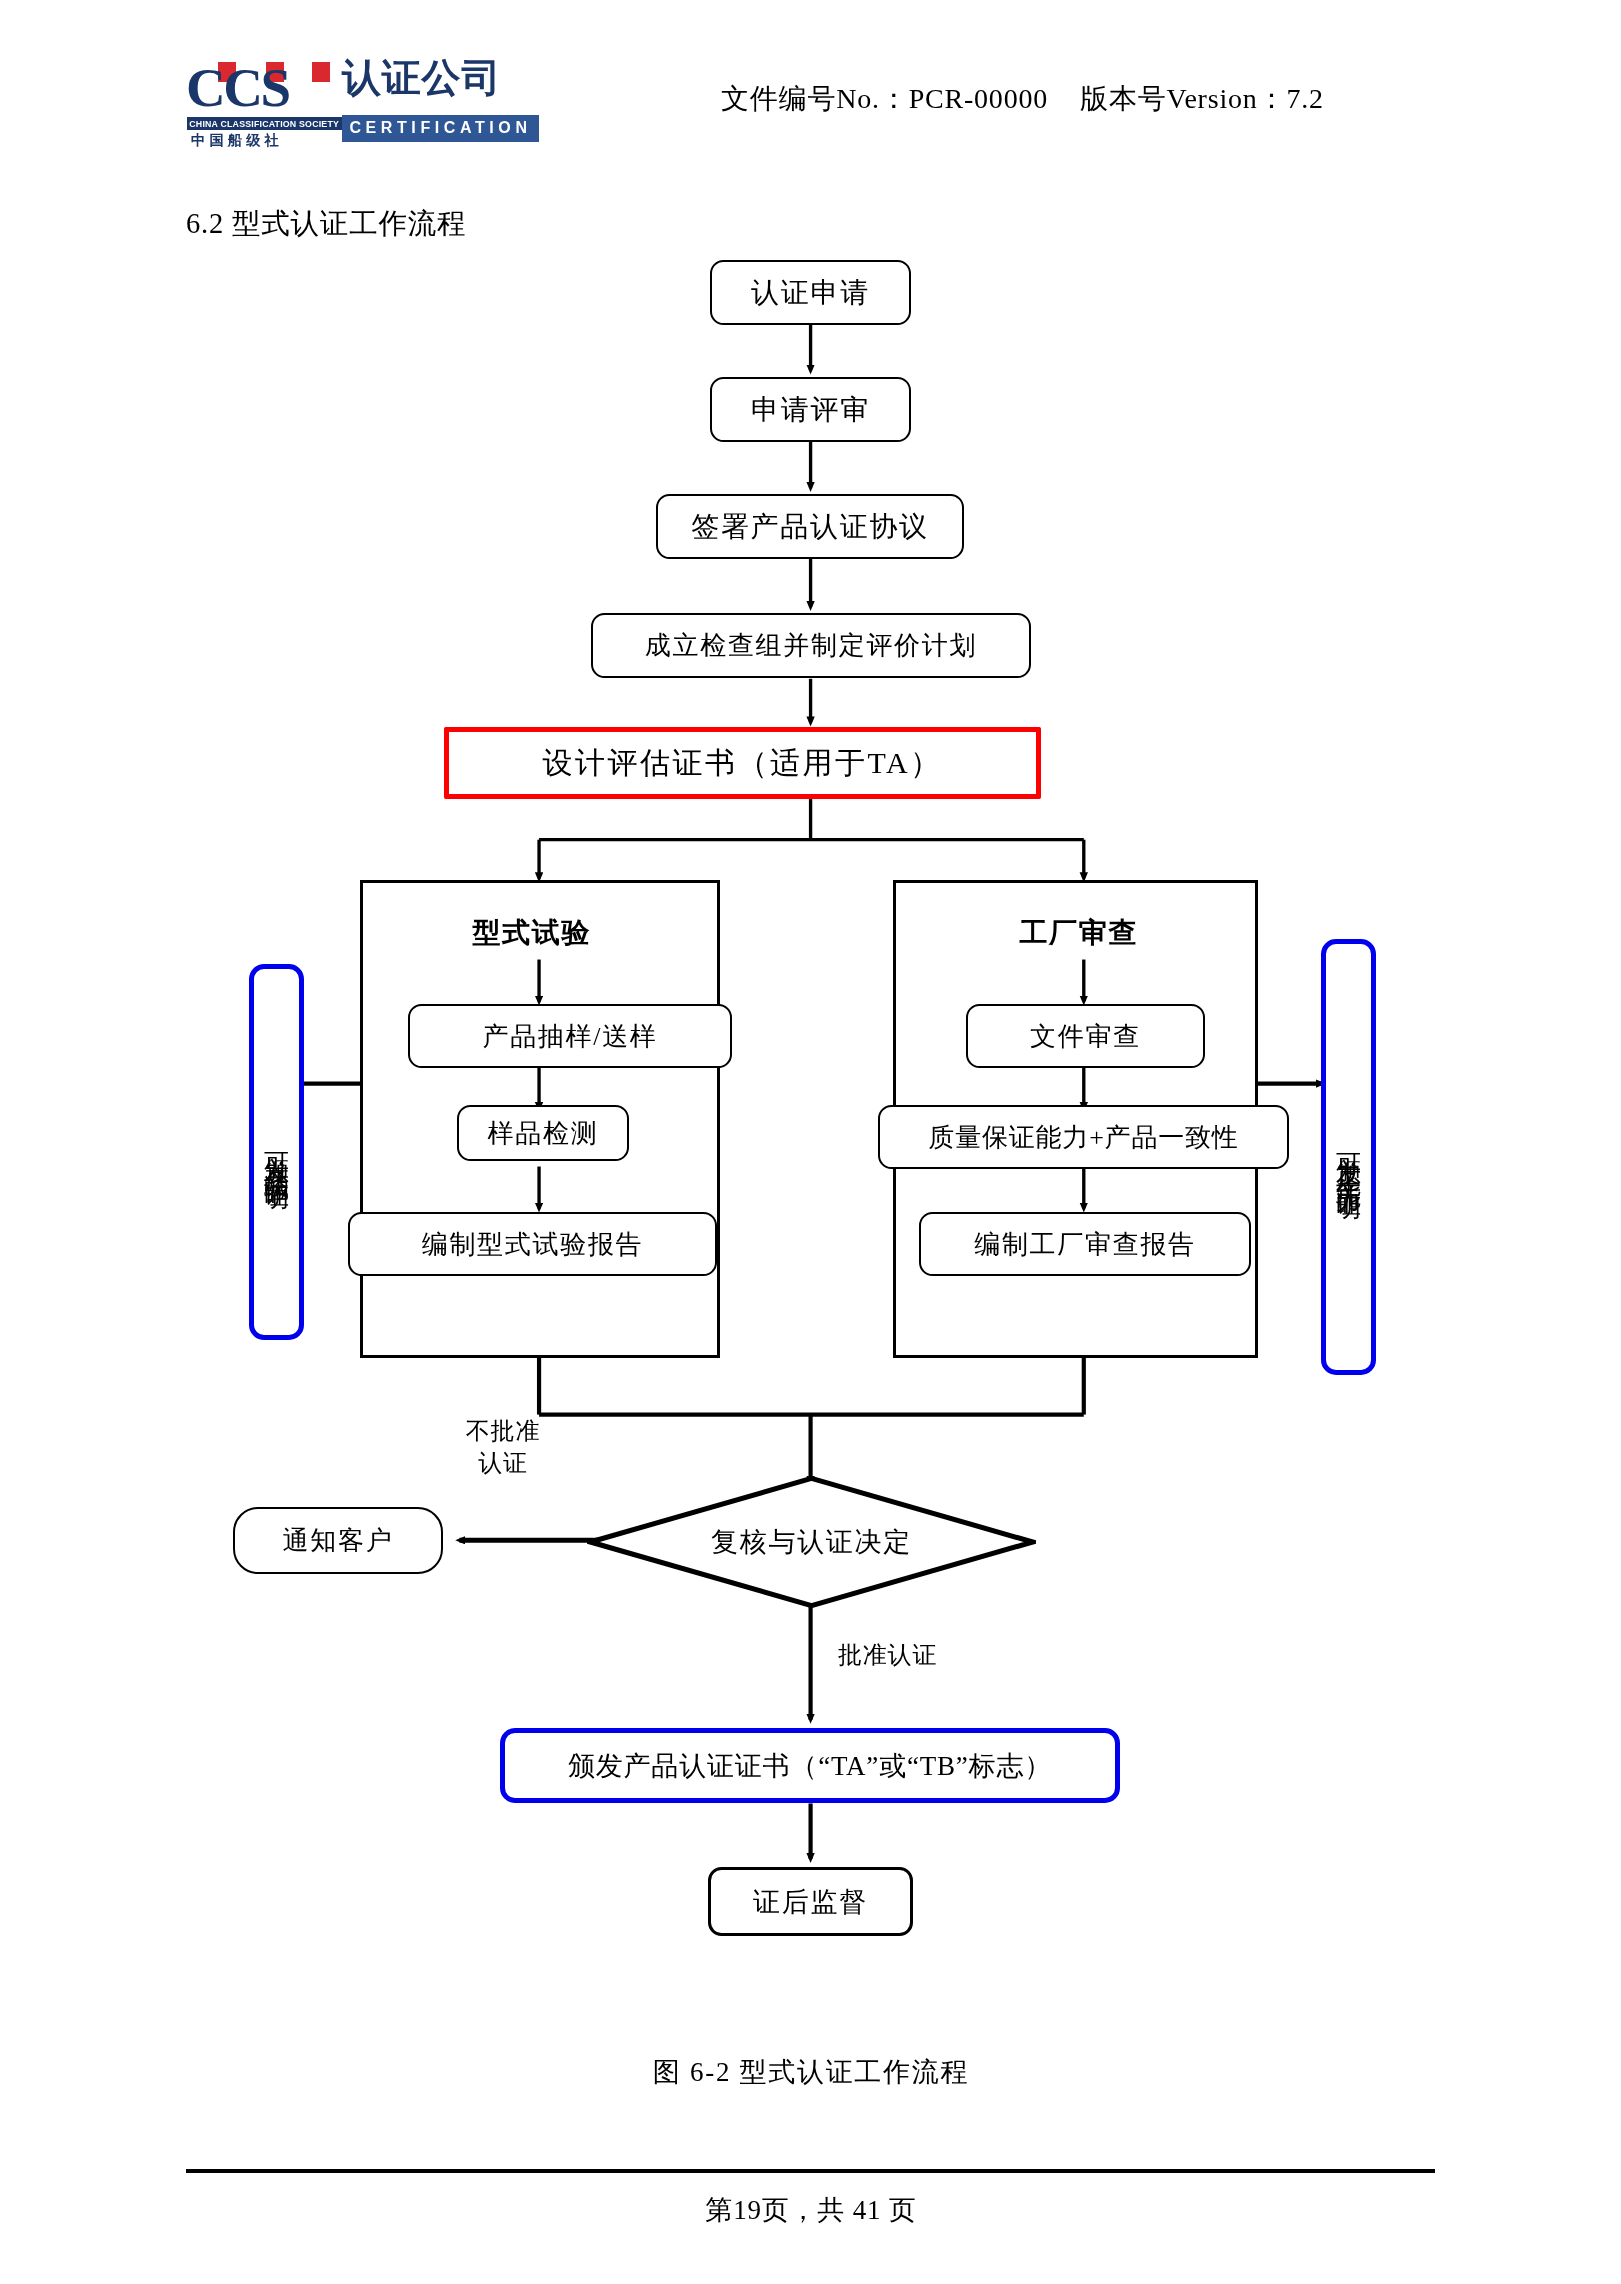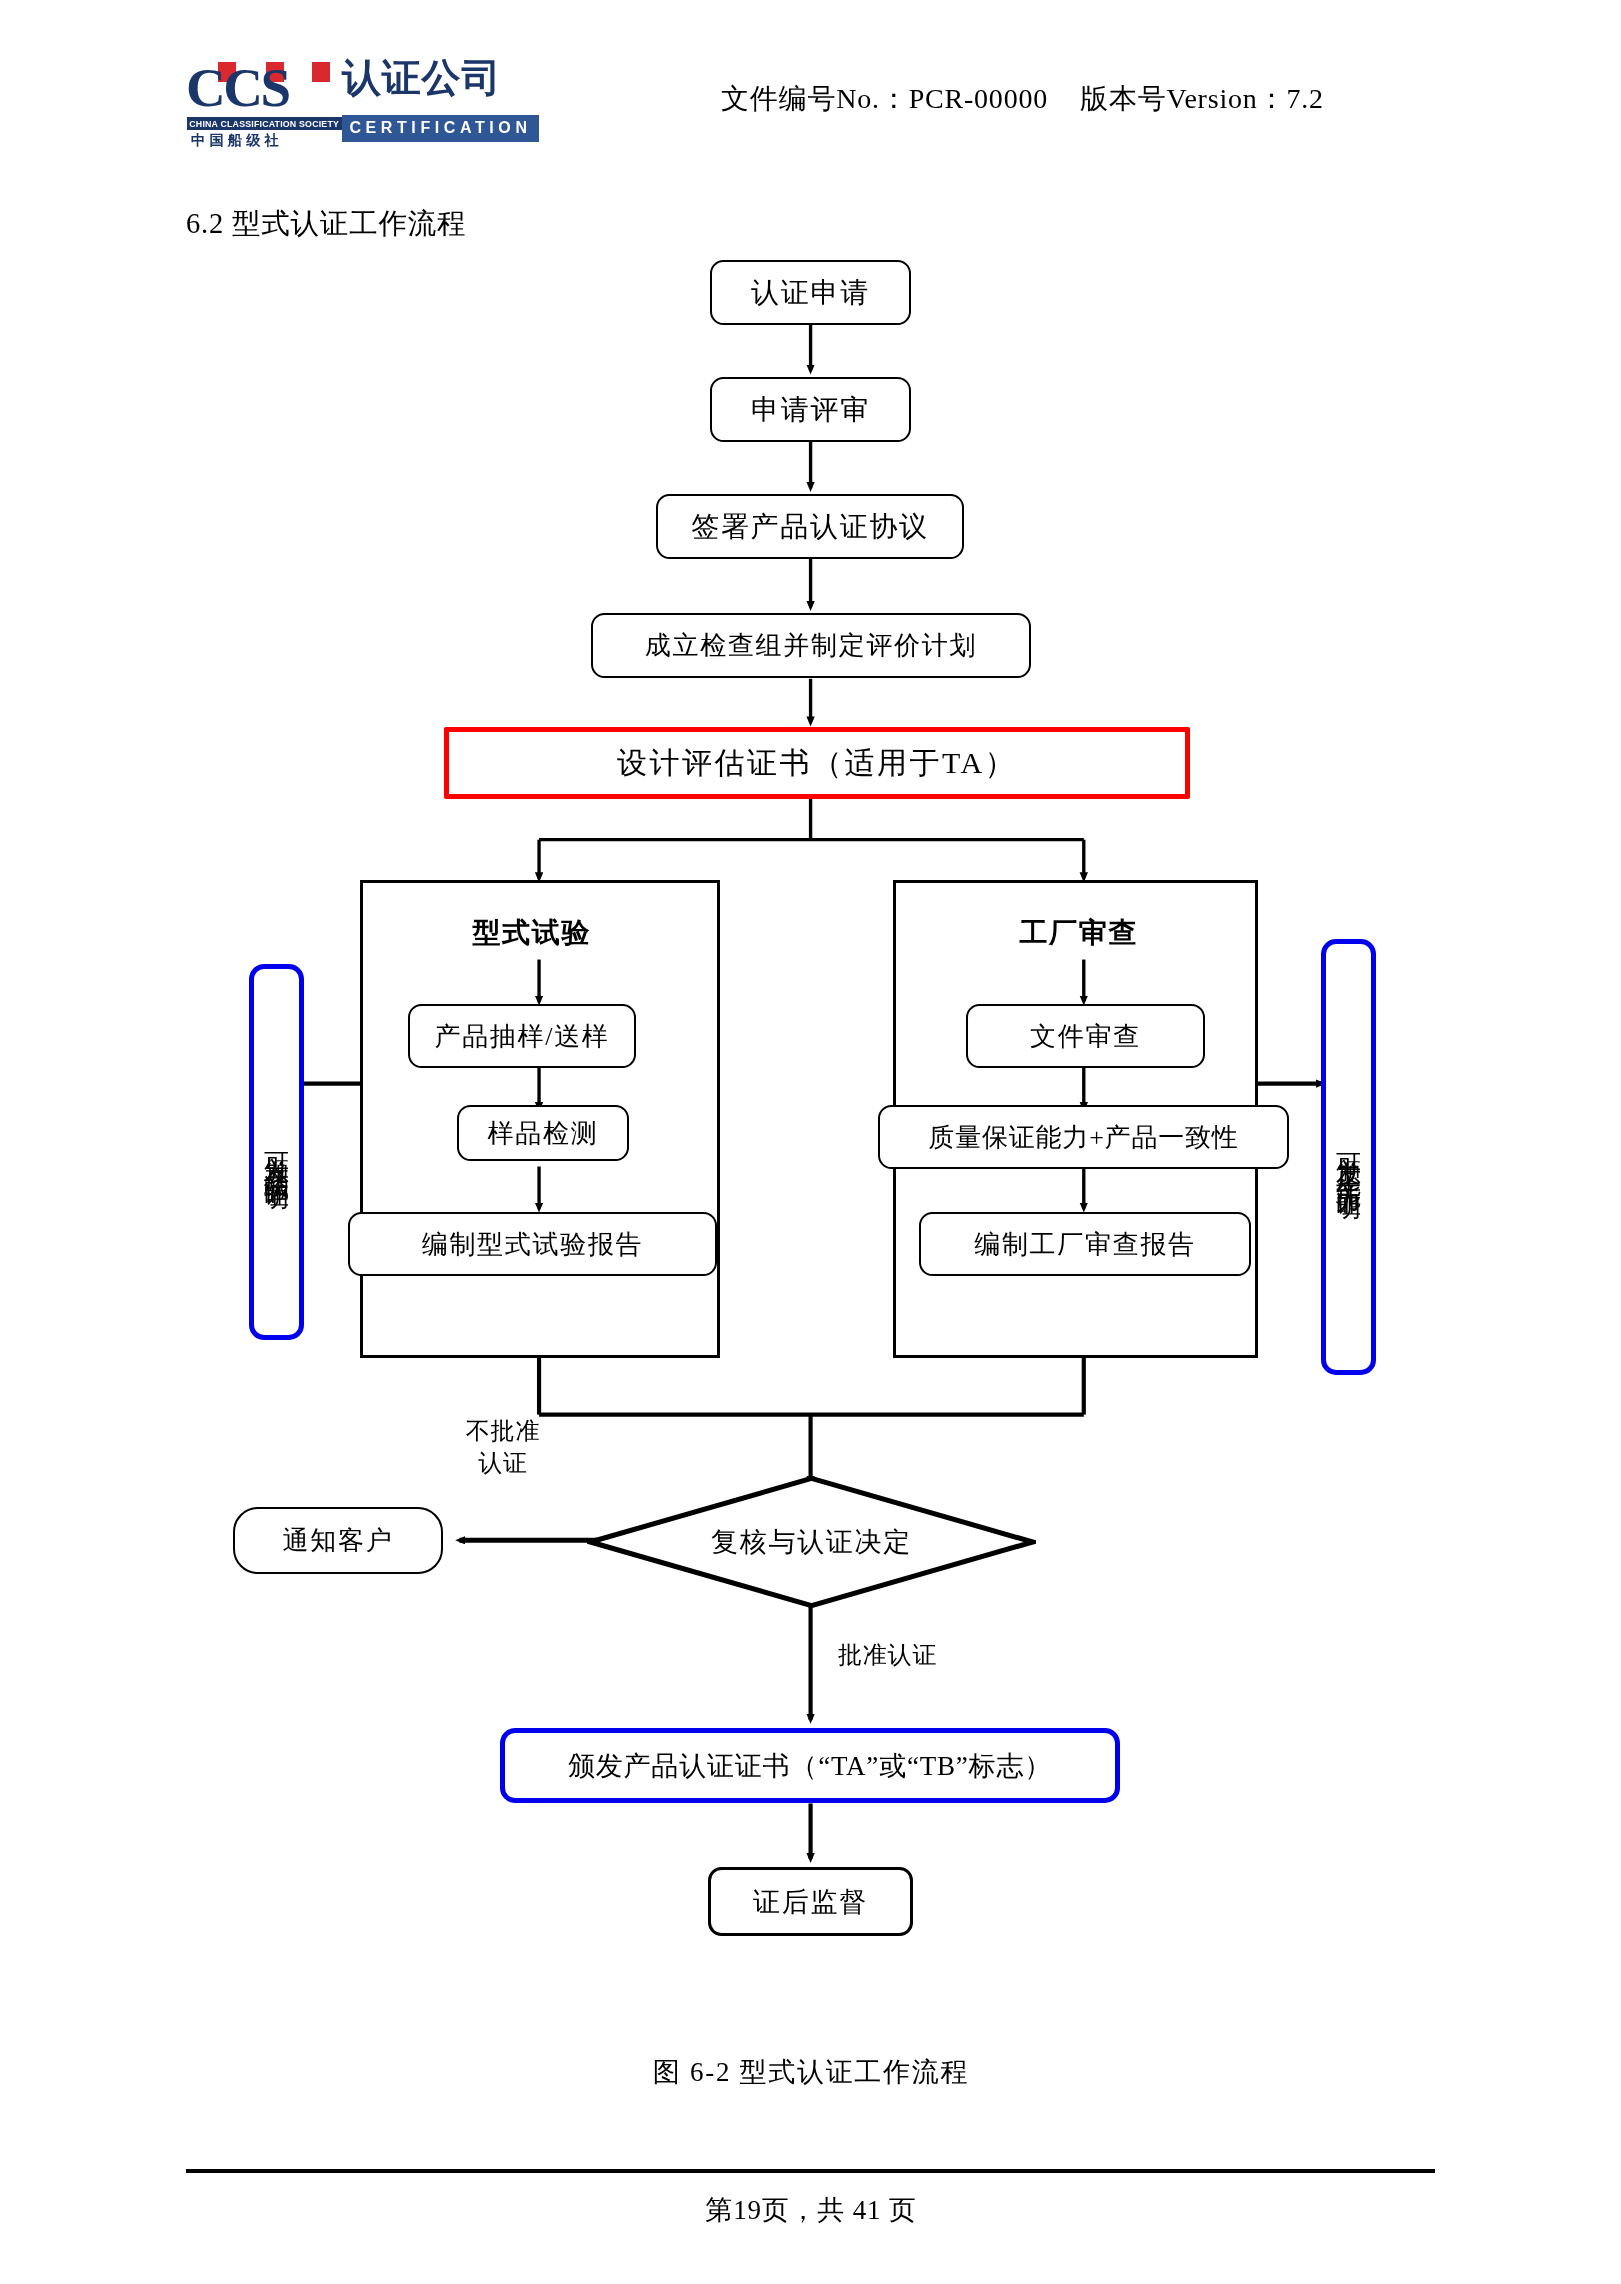--- a/index.html
+++ b/index.html
@@ -318,26 +318,26 @@
     </svg>
 
     <div class="node rounded" style="left:710px; top:17px; width:201px; height:65px; font-size:28px;">认证申请</div>
 
     <div class="node rounded" style="left:710px; top:134px; width:201px; height:65px; font-size:28px;">申请评审</div>
 
     <div class="node rounded" style="left:656px; top:251px; width:308px; height:65px; font-size:28px;">签署产品认证协议</div>
 
     <div class="node rounded" style="left:591px; top:370px; width:440px; height:65px; font-size:26px;text-align:center;">成立检查组并制定评价计划</div>
 
-    <div class="node red" style="left:444px; top:484px; width:746px; height:72px; font-size:30px; letter-spacing:2.5px;">设计评估证书（适用于TA）</div>
+    <div class="node red" style="left:444px; top:484px; width:597px; height:72px; font-size:30px; letter-spacing:2.5px;">设计评估证书（适用于TA）</div>
 
     <div class="group-box" style="left:360px; top:637px; width:360px; height:478px;"></div>
     <div class="group-title" style="left:469px; top:671px;">型式试验</div>
 
-    <div class="node rounded" style="left:408px; top:761px; width:228px; height:64px; font-size:26px;">产品抽样/送样</div>
+    <div class="node rounded" style="left:408px; top:761px; width:324px; height:64px; font-size:26px;">产品抽样/送样</div>
 
     <div class="node rounded" style="left:457px; top:862px; width:172px; height:56px; font-size:26px;">样品检测</div>
 
     <div class="node rounded" style="left:348px; top:969px; width:369px; height:64px; font-size:26px;">编制型式试验报告</div>
 
     <div class="vert-node" style="left:249px; top:721px; width:55px; height:376px;">
       <span class="vert-text">可颁发产品试验证明</span>
     </div>
 
     <div class="group-box" style="left:893px; top:637px; width:365px; height:478px;"></div>

